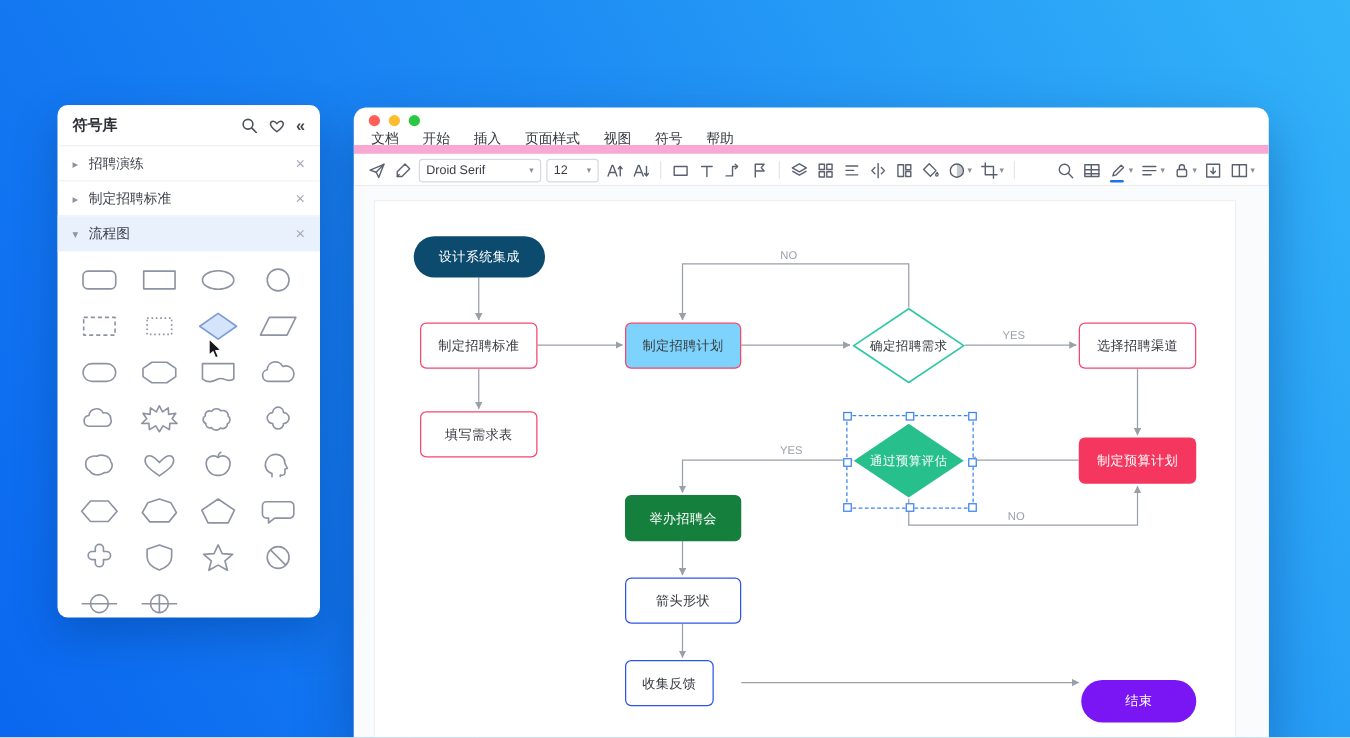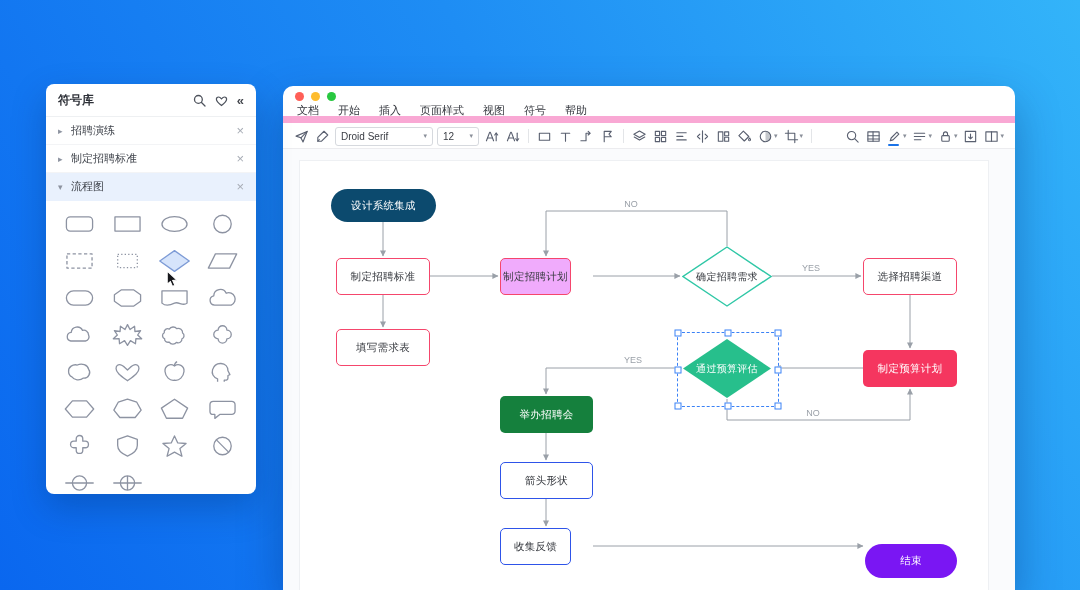--- a/index.html
+++ b/index.html
@@ -572,21 +572,21 @@
             <text x="530" y="330" text-anchor="middle" class="edge-label">NO</text>
             <polyline points="263,347 263,374" fill="none" stroke="#9aa0a8" stroke-width="1" marker-end="url(#arw)"></polyline>
             <polyline points="263,413 263,440" fill="none" stroke="#9aa0a8" stroke-width="1" marker-end="url(#arw)"></polyline>
             <polyline points="310,460 580,460" fill="none" stroke="#9aa0a8" stroke-width="1" marker-end="url(#arw)"></polyline>
           </g>
       </svg>
       <div id="nodes">
           <div class="node stadium" style="left: 48px; top: 103px; width: 105px; height: 33px; background: #0c4a6e; color: rgb(255, 255, 255); border-radius: 16.5px;">设计系统集成</div>
           <div class="node rect" style="left: 53px; top: 172px; width: 94px; height: 37px; background: rgb(255, 255, 255); border: 1.3px solid rgb(245, 70, 108); color: rgb(54, 57, 63);">制定招聘标准</div>
           <div class="node rect" style="left: 53px; top: 243px; width: 94px; height: 37px; background: rgb(255, 255, 255); border: 1.3px solid rgb(245, 70, 108); color: rgb(54, 57, 63);">填写需求表</div>
-          <div class="node rect" style="left: 217px; top: 172px; width: 71px; height: 37px; background: #f0abfc; border: 1.3px solid rgb(245, 70, 108); color: rgb(54, 57, 63);">制定招聘计划</div>
+          <div class="node rect" style="left: 217px; top: 172px; width: 93px; height: 37px; background: #7dd3fc; border: 1.3px solid rgb(245, 70, 108); color: rgb(54, 57, 63);">制定招聘计划</div>
           <div class="node diamond" style="left: 399px; top: 160px; width: 90px; height: 61px; color: rgb(54, 57, 63);">
             <svg width="90" height="61" viewBox="0 0 90 61">
               <polygon points="45,1 89,30.5 45,60 1,30.5" fill="#fff" stroke="#2fc7a6" stroke-width="1.4"></polygon>
             </svg>
             <span class="lbl">确定招聘需求</span>
           </div>
           <div class="node rect" style="left: 580px; top: 172px; width: 94px; height: 37px; background: rgb(255, 255, 255); border: 1.3px solid rgb(245, 70, 108); color: rgb(54, 57, 63);">选择招聘渠道</div>
           <div class="node rect" style="left: 580px; top: 264px; width: 94px; height: 37px; background: rgb(245, 54, 95); color: rgb(255, 255, 255);">制定预算计划</div>
           <div class="node diamond" style="left: 399px; top: 252px; width: 90px; height: 61px; color: rgb(255, 255, 255);">
             <svg width="90" height="61" viewBox="0 0 90 61">

